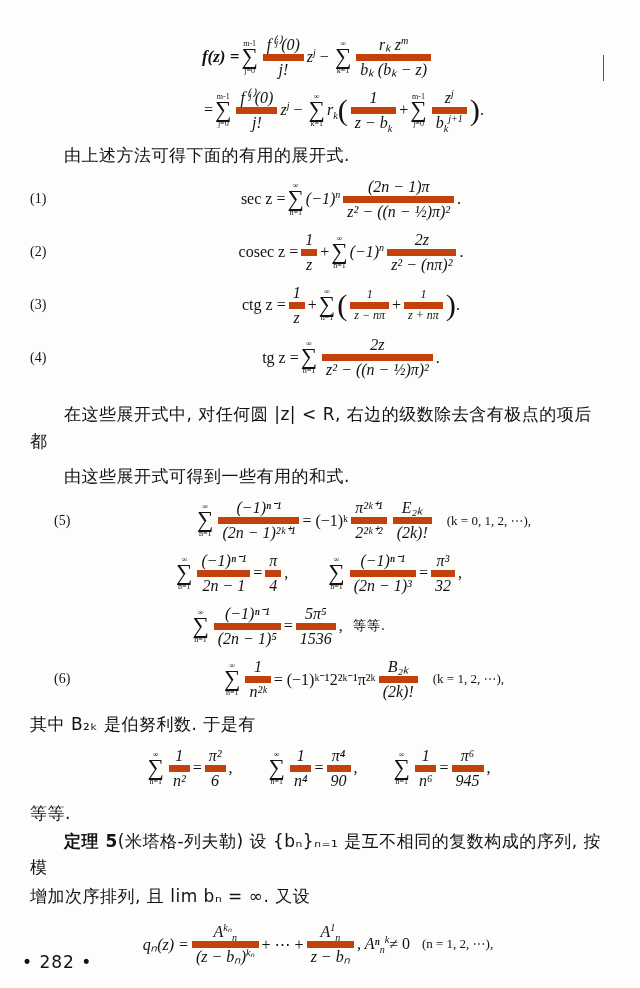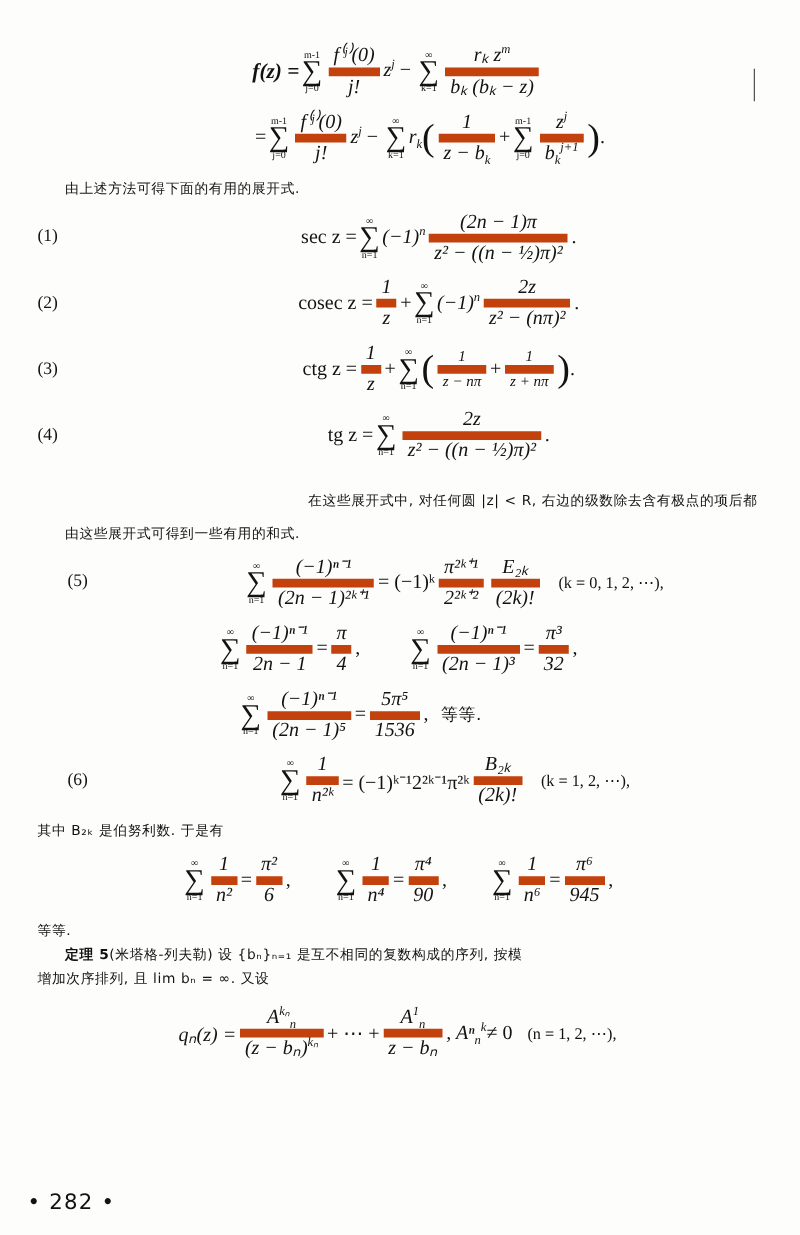--- a/index.html
+++ b/index.html
@@ -36,21 +36,21 @@
   .blk{margin:10px 0;}
   .big{font-size:17px;font-weight:bold;}
   .pbig{font-size:190%;font-style:normal;vertical-align:-7px;}
   .footer{
     position:absolute;left:22px;bottom:16px;
     font-family:"DejaVu Sans","Liberation Sans",sans-serif;
     font-size:17px;letter-spacing:1px;
   }
   .topline{position:absolute;right:36px;top:55px;width:1px;height:26px;background:#2a2a2a;opacity:.8;}
   .content{padding:18px 34px 0 30px;}
-  .txt{font-size:11px;line-height:1.55;margin:9px 0;}
+  .txt{font-size:17px;line-height:1.55;margin:9px 0;}
 </style>
 </head>
 <body>
 
 <div class="page">
   <div class="topline"></div>
 
   <div class="content">
 
     <div class="ctr blk" style="margin-top:18px;">
@@ -197,21 +197,21 @@
           <span class="lim">n=1</span>
         </span>
         <span class="frac math">
           <span class="num">2z</span>
           <span class="den">z² − ((n − ½)π)²</span>
         </span>
           <span class="up">.</span>
       </div>
     </div>
 
-    <p class="txt cn indent" style="margin-bottom:0;margin-top:22px;text-align:right;">在这些展开式中, 对任何圆  |z| &lt; R, 右边的级数除去含有极点的项后都</p>
+    <p class="txt cn indent" style="margin-bottom:0;margin-top:22px;">在这些展开式中, 对任何圆  |z| &lt; R, 右边的级数除去含有极点的项后都</p>
     <p class="txt cn indent">由这些展开式可得到一些有用的和式.</p>
 
     <div class="row blk">
       <div class="eqno" style="padding-left:24px;">(5)</div>
       <div class="eqbody ctr">
         <span class="sum">
           <span class="lim">∞</span>
           <span class="sig">∑</span>
           <span class="lim">n=1</span>
         </span>

